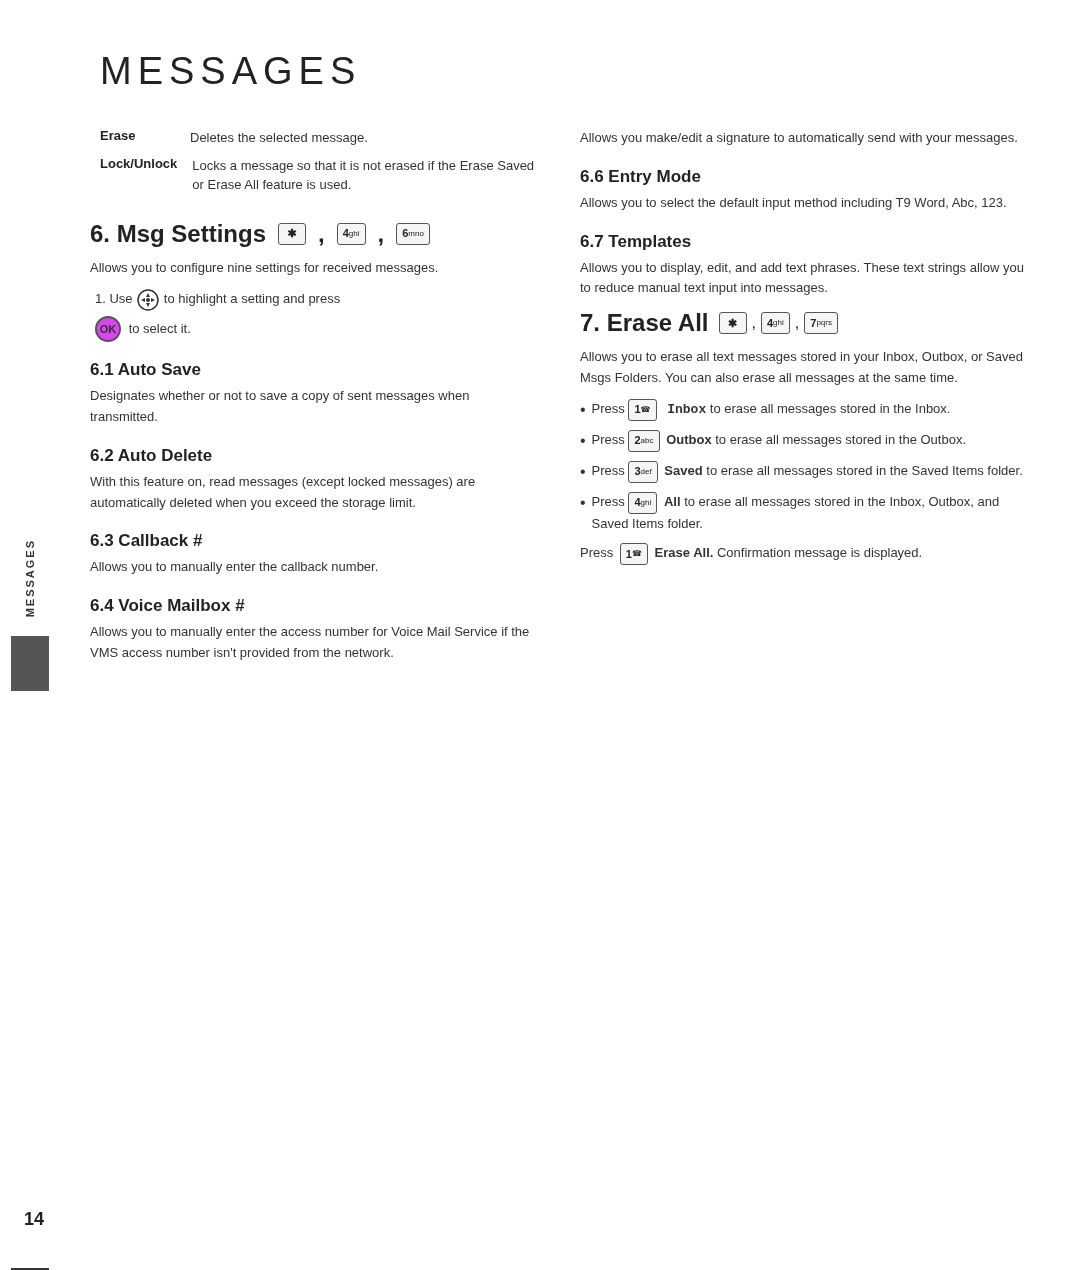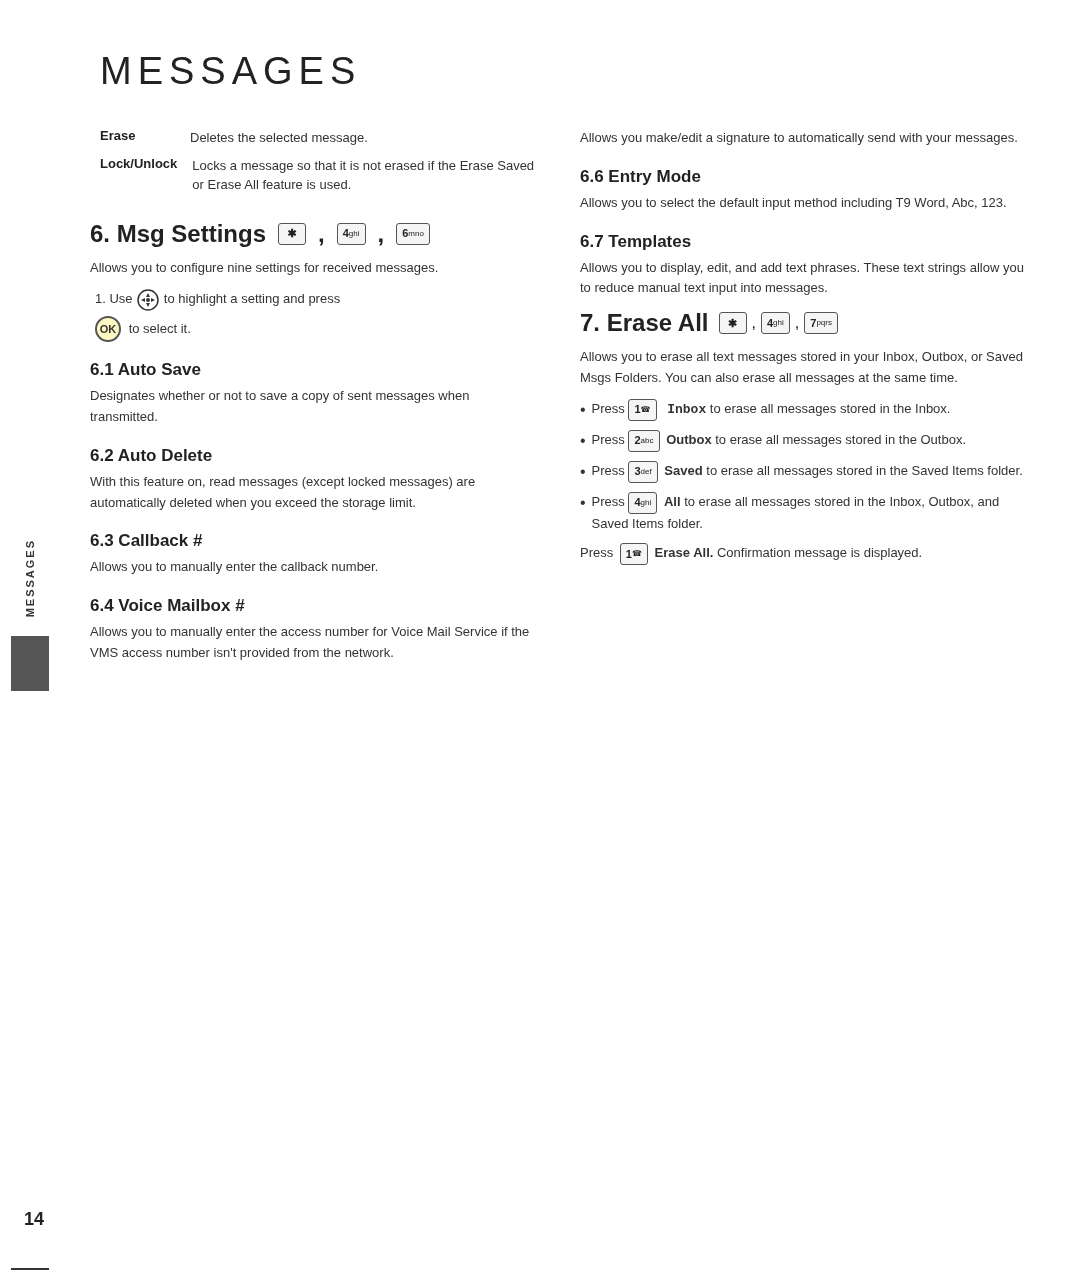--- a/index.html
+++ b/index.html
@@ -179,21 +179,21 @@
     .key-btn-ok {
       display: inline-flex;
       align-items: center;
       justify-content: center;
       border: 2px solid #555;
       border-radius: 50%;
       width: 26px;
       height: 26px;
       font-size: 11px;
       font-weight: bold;
-      background: #fef9c3;
+      background: #d946ef;
       vertical-align: middle;
     }
 
     
     .nav-icon {
       display: inline-block;
       width: 24px;
       height: 24px;
       vertical-align: middle;
     }

